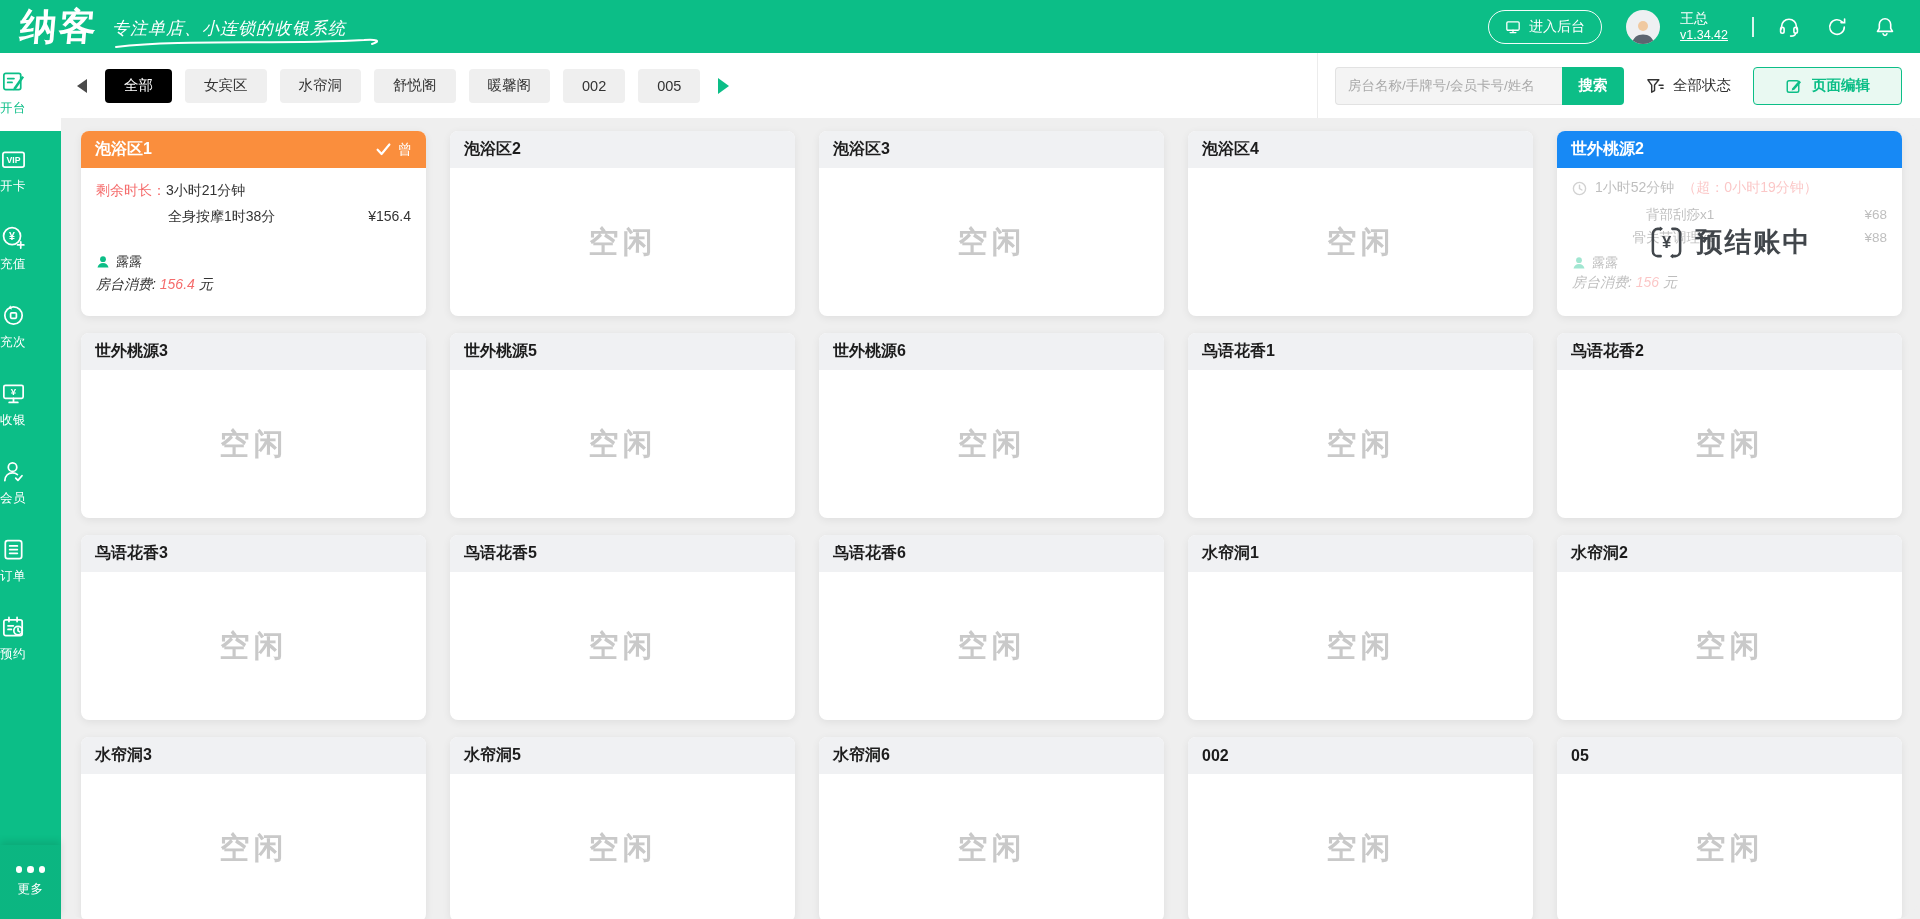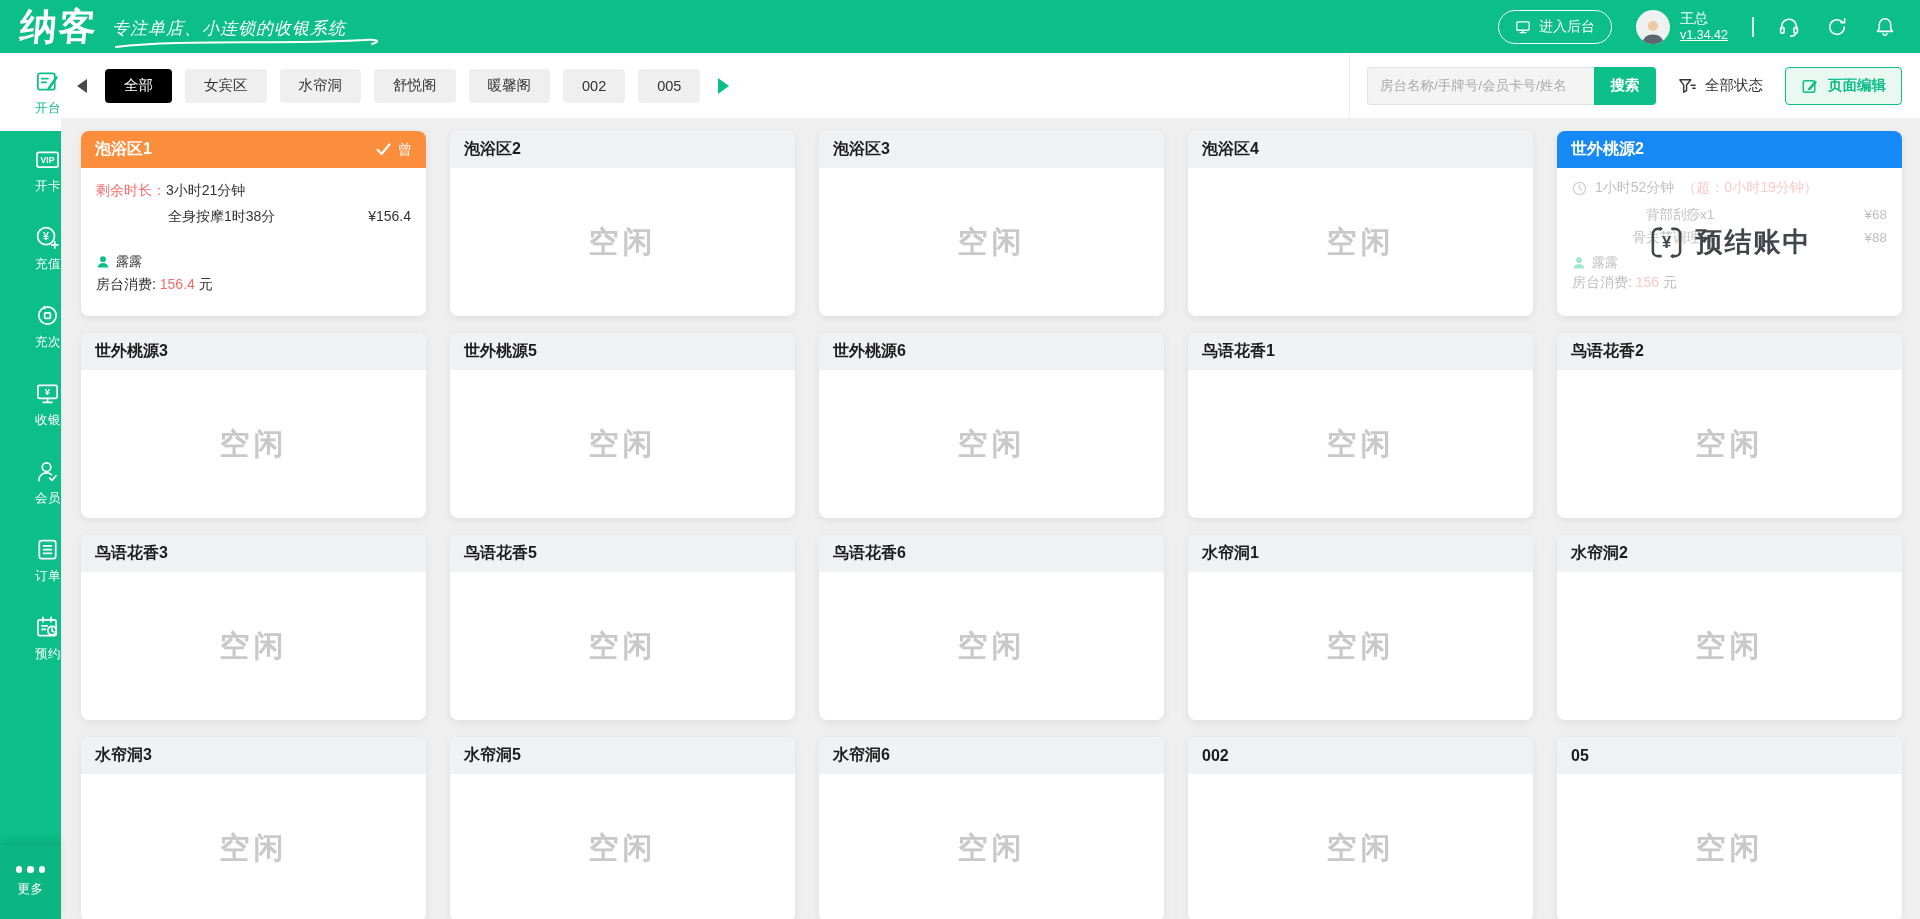--- a/index.html
+++ b/index.html
@@ -9,30 +9,30 @@
 
   
   .topbar { position:absolute; top:0; left:0; right:0; height:53px; background:#0cbe87; display:flex; align-items:center; padding:0 24px 0 20px; color:#fff; z-index:6; }
   .logo { font-size:37px; font-weight:800; letter-spacing:2px; transform:skewX(-5deg); line-height:1; }
   .slogan-wrap { position:relative; margin:4px 0 0 14px; }
   .slogan { font-size:17px; font-style:italic; letter-spacing:1px; }
   .swoosh { position:absolute; left:2px; bottom:-9px; }
   .top-right { margin-left:auto; display:flex; align-items:center; gap:24px; }
   .backend-btn { display:flex; align-items:center; gap:8px; border:1px solid rgba(255,255,255,.95); background:transparent; color:#fff; border-radius:18px; padding:7px 16px; font-size:14px; cursor:pointer; }
   .avatar { width:34px; height:34px; border-radius:50%; background:#eef0f2; overflow:hidden; display:flex; align-items:flex-end; justify-content:center; }
-  .user-cluster { display:flex; align-items:flex-end; gap:10px; }
+  .user-cluster { display:flex; align-items:flex-end; gap:20px; }
   .user-block { line-height:1.3; font-size:14px; }
   .user-version { font-size:12.5px;text-decoration:underline; }
   .v-sep { width:2px; height:20px; background:rgba(255,255,255,.85); }
   .top-icon { width:22px; height:22px; color:#fff; cursor:pointer; }
   .icon-row { display:flex; align-items:center; gap:26px; }
 
   
   .sidebar { position:absolute; top:53px; left:0; bottom:0; width:61px; background:#0cbe87; display:flex; flex-direction:column; z-index:5; }
-  .side-item { height:78px; flex:none; display:flex; flex-direction:column; align-items:flex-end; justify-content:center; gap:5px; color:#fff; cursor:pointer; }
+  .side-item { height:78px; flex:none; display:flex; flex-direction:column; align-items:flex-start; justify-content:center; gap:5px; color:#fff; cursor:pointer; }
   .side-icon { width:27px; height:27px; }
   .side-label { font-size:12.5px; letter-spacing:.5px; white-space:nowrap; }
   .side-item.active { background:#fff; color:#0cbe87; }
   .side-more { margin-top:auto; height:74px; display:flex; flex-direction:column; align-items:center; justify-content:center; gap:8px; color:#fff; cursor:pointer; background:linear-gradient(rgba(0,0,0,.045),rgba(0,0,0,.045)), #0cbe87; box-shadow:0 -4px 7px rgba(0,0,0,.10); }
   .dots { display:flex; gap:5px; }
   .dots i { width:6.5px; height:6.5px; border-radius:50%; background:#fff; }
 
   
   .toolbar { position:absolute; top:53px; left:61px; right:0; height:65px; background:#fff; display:flex; align-items:center; padding:0 18px 0 16px; z-index:4; }
   .arr { width:0; height:0; cursor:pointer; flex:none; }
@@ -42,21 +42,21 @@
   .tab { height:34px; display:flex; align-items:center; padding:0 19px; border-radius:4px; background:#efefef; color:#333; font-size:14.5px; cursor:pointer; white-space:nowrap; }
   .tab.active { background:#000000; color:#fff; }
   .tab-spacer { flex:1; }
   .tb-sep { width:1px; align-self:stretch; background:#ececec; margin:0 17px; }
   .search-group { display:flex; align-items:center; }
   .search-input { width:227px; height:38px; background:#f4f4f4; border:1px solid #e2e2e2; border-right:none; border-radius:4px 0 0 4px; padding:0 12px; font-size:13.5px; color:#333; outline:none; font-family:inherit; }
   .search-input::placeholder { color:#a9a9a9; }
   .search-btn { height:38px; width:62px; border:none; background:#0cbe87; color:#fff; font-size:14.5px; font-weight:700; border-radius:0 4px 4px 0; cursor:pointer; font-family:inherit; }
   .filter-group { display:flex; align-items:center; gap:8px; margin-left:22px; font-size:14.5px; color:#333; cursor:pointer; }
   .filter-ic { width:19px; height:18px; color:#333; }
-  .edit-btn { margin-left:22px; height:38px; display:flex; align-items:center; gap:9px; padding:0 15px; background:#e9f9f2; border:1px solid #0cbe87; border-radius:4px; color:#0cbe87; font-size:14.5px; font-weight:700; cursor:pointer; font-family:inherit; }
+  .edit-btn { margin-left:22px; height:38px; display:flex; align-items:center; gap:9px; padding:0 31px; background:#e9f9f2; border:1px solid #0cbe87; border-radius:4px; color:#0cbe87; font-size:14.5px; font-weight:700; cursor:pointer; font-family:inherit; }
   .edit-ic { width:18px; height:18px; }
 
   
   .main { position:absolute; top:118px; left:61px; right:0; bottom:0; background:#efefef; padding:13px 0 0 20px; overflow:hidden;border-radius:25px; }
   .grid { display:grid; grid-template-columns:repeat(5,345px); gap:17px 24px; }
   .card { height:185px; background:#fff; border-radius:8px; box-shadow:0 2px 8px rgba(0,0,0,.07); display:flex; flex-direction:column; position:relative; cursor:pointer; }
   .card-header { flex:none; height:37px; display:flex; align-items:center; padding:0 14px; background:#f0f1f3; border-radius:8px 8px 0 0; font-size:16px; font-weight:700; color:#1c1c1c; }
   .card.in_use .card-header { background:#fa8e3d; color:#fff; }
   .card.pre_checkout .card-header { background:#1789f5; color:#fff; }
   .hdr-right { margin-left:auto; display:flex; align-items:center; gap:7px; font-size:14px; font-weight:400; }
@@ -66,21 +66,21 @@
   .idle-text { font-size:30px; font-weight:600; color:#c9c9c9; letter-spacing:4px; }
 
   .remain-row { margin:5px 0 8px; }
   .remain-label { color:#f56c6c; }
   .svc-row { display:flex; margin-top:2px; }
   .svc-name { flex:1.3;text-align:right; }
   .svc-mid { flex:1; }
   .svc-price { flex:.9; text-align:right; }
   .staff-row { display:flex; align-items:center; gap:6px; margin-top:27px; font-size:13px; color:#333; }
   .staff-ic { width:14px; height:14px; color:#0cbe87; }
-  .consume-row { margin-top:5px; }
+  .consume-row { margin-top:5px;font-style:italic; }
   .consume-val { color:#f56c6c; }
 
   .ghost { opacity:.38; }
   .time-row { display:flex; align-items:center; gap:8px; margin:2px 0 6px; color:#555; }
   .clock-ic { width:15px; height:15px; color:#888; flex:none; }
   .overtime { color:#f56c6c; }
   .psvc { display:flex; font-size:13.5px; line-height:23px; color:#555; }
   .card.pre_checkout .staff-row { margin-top:5px; color:#555; }
   .card.pre_checkout .consume-row { margin-top:2px; color:#555; }
   .overlay { position:absolute; inset:0; display:flex; align-items:center; justify-content:center; gap:11px; }

